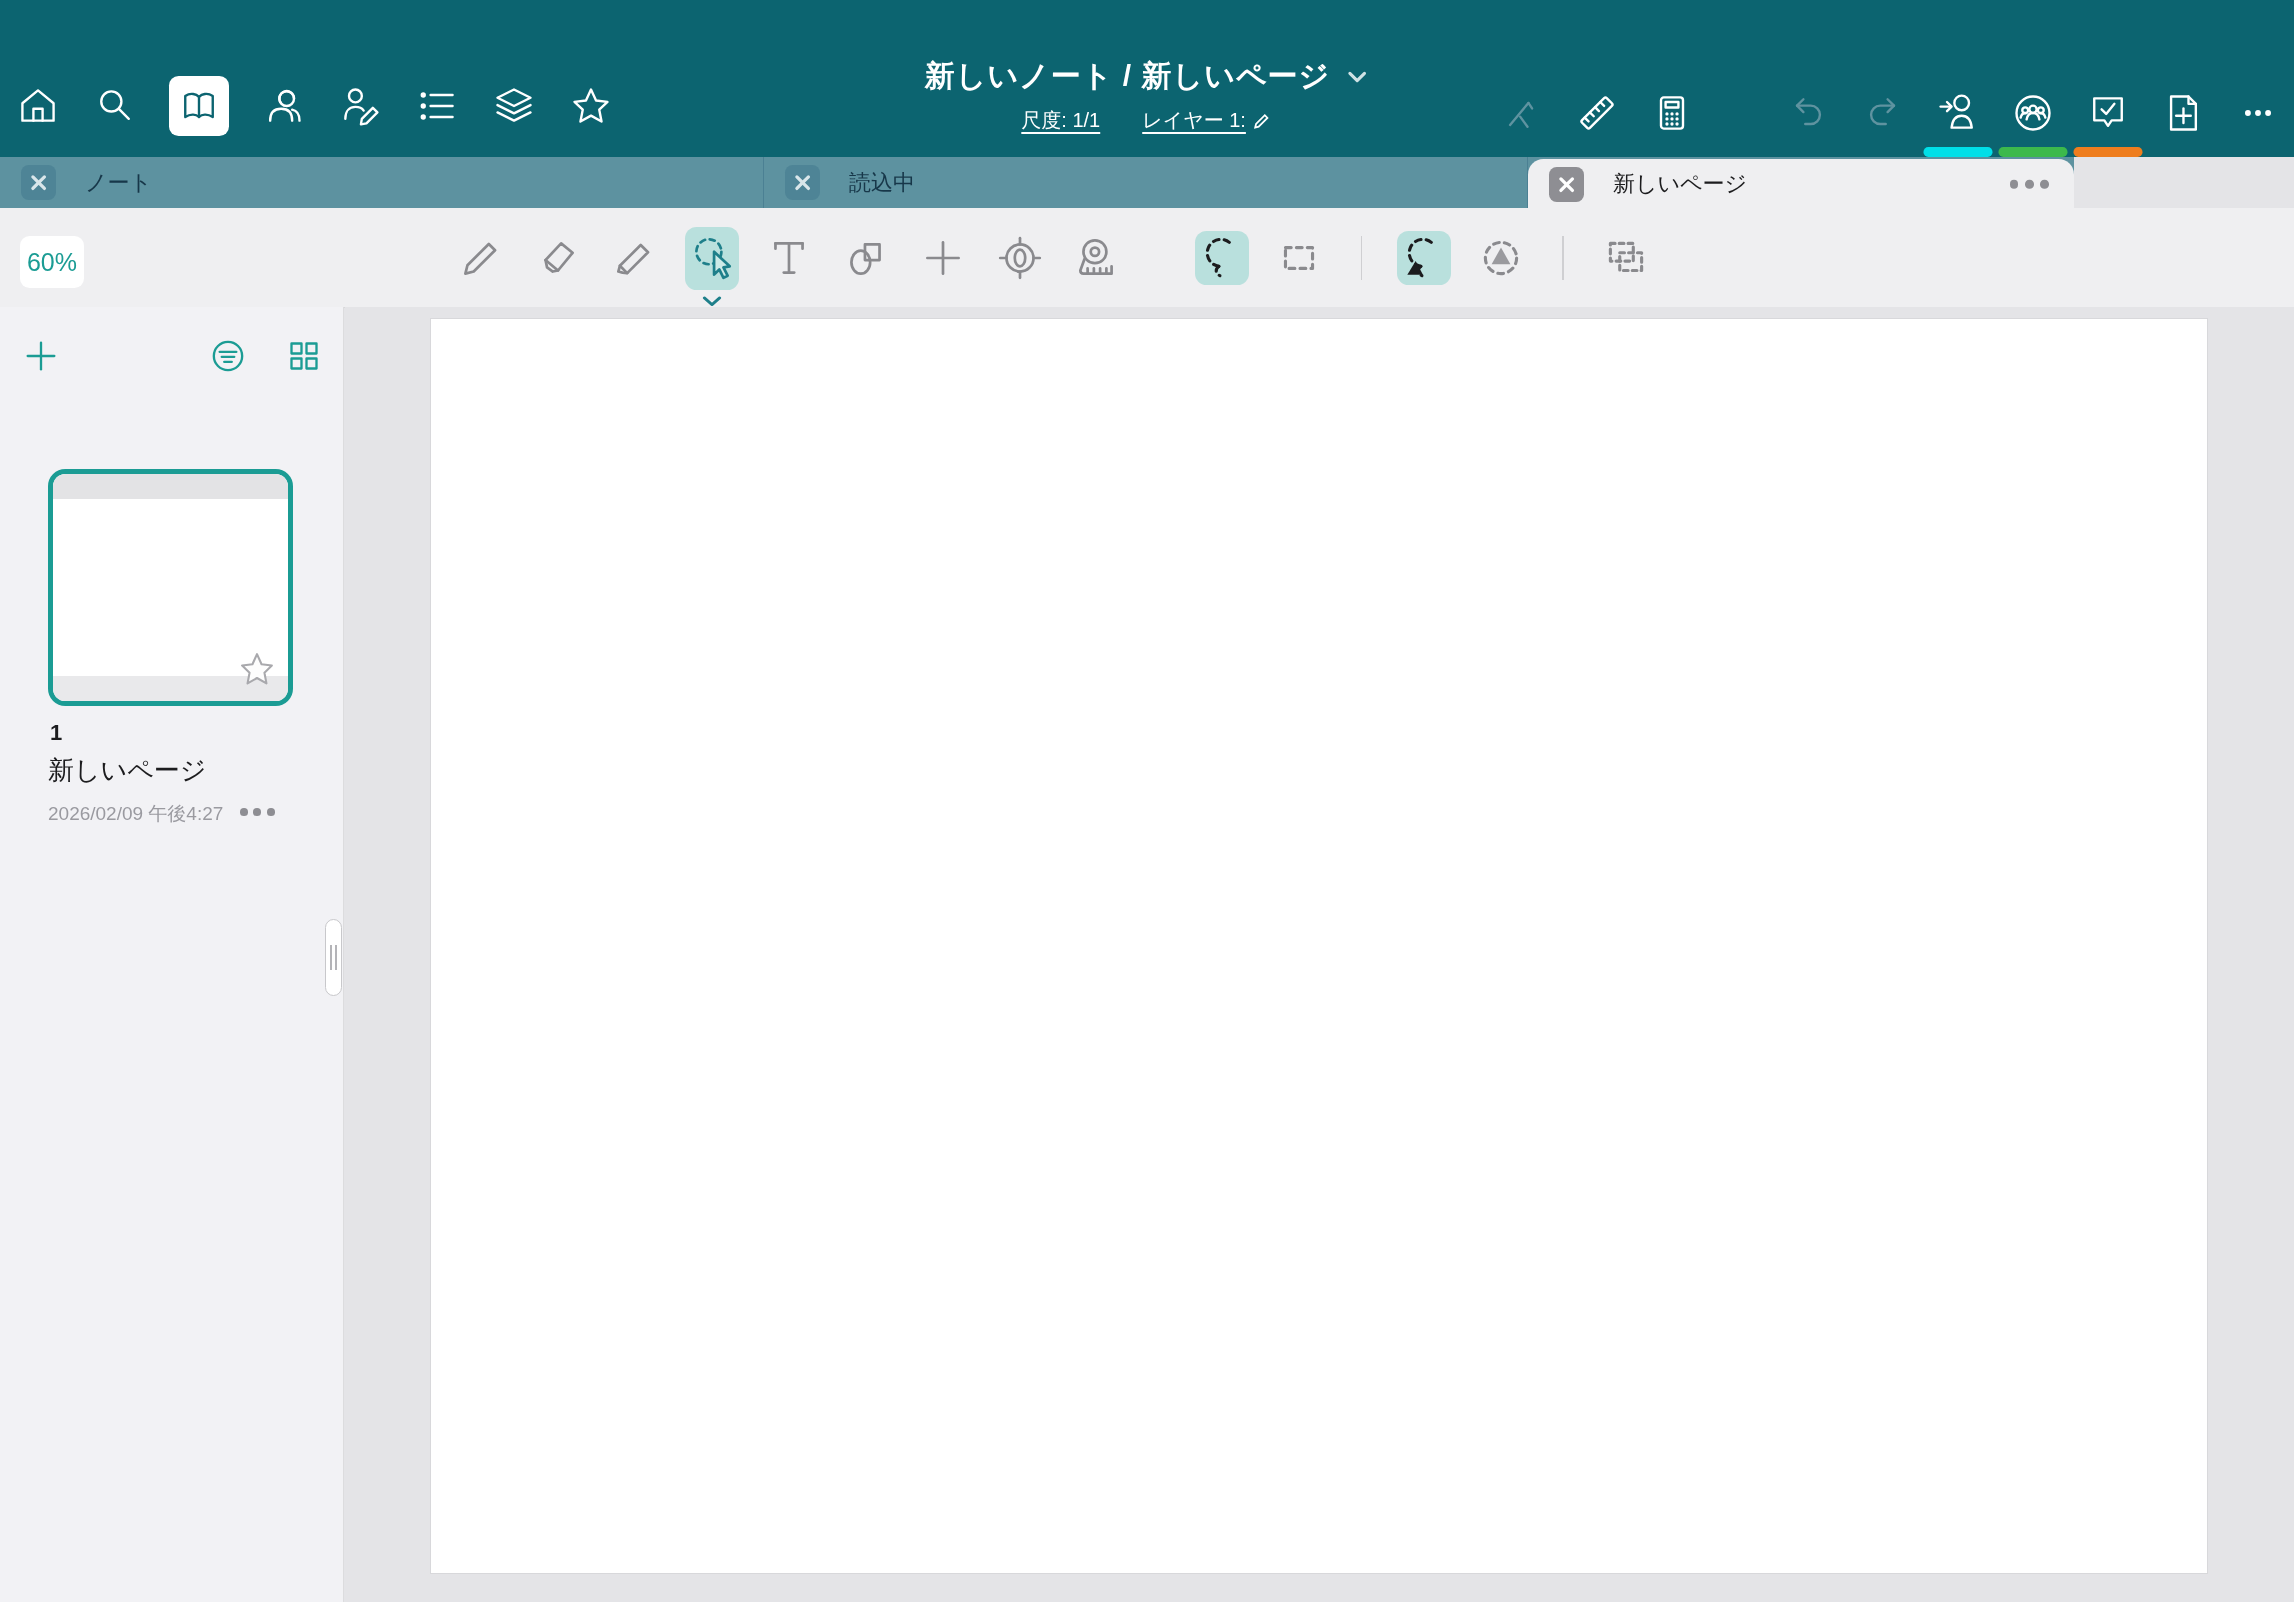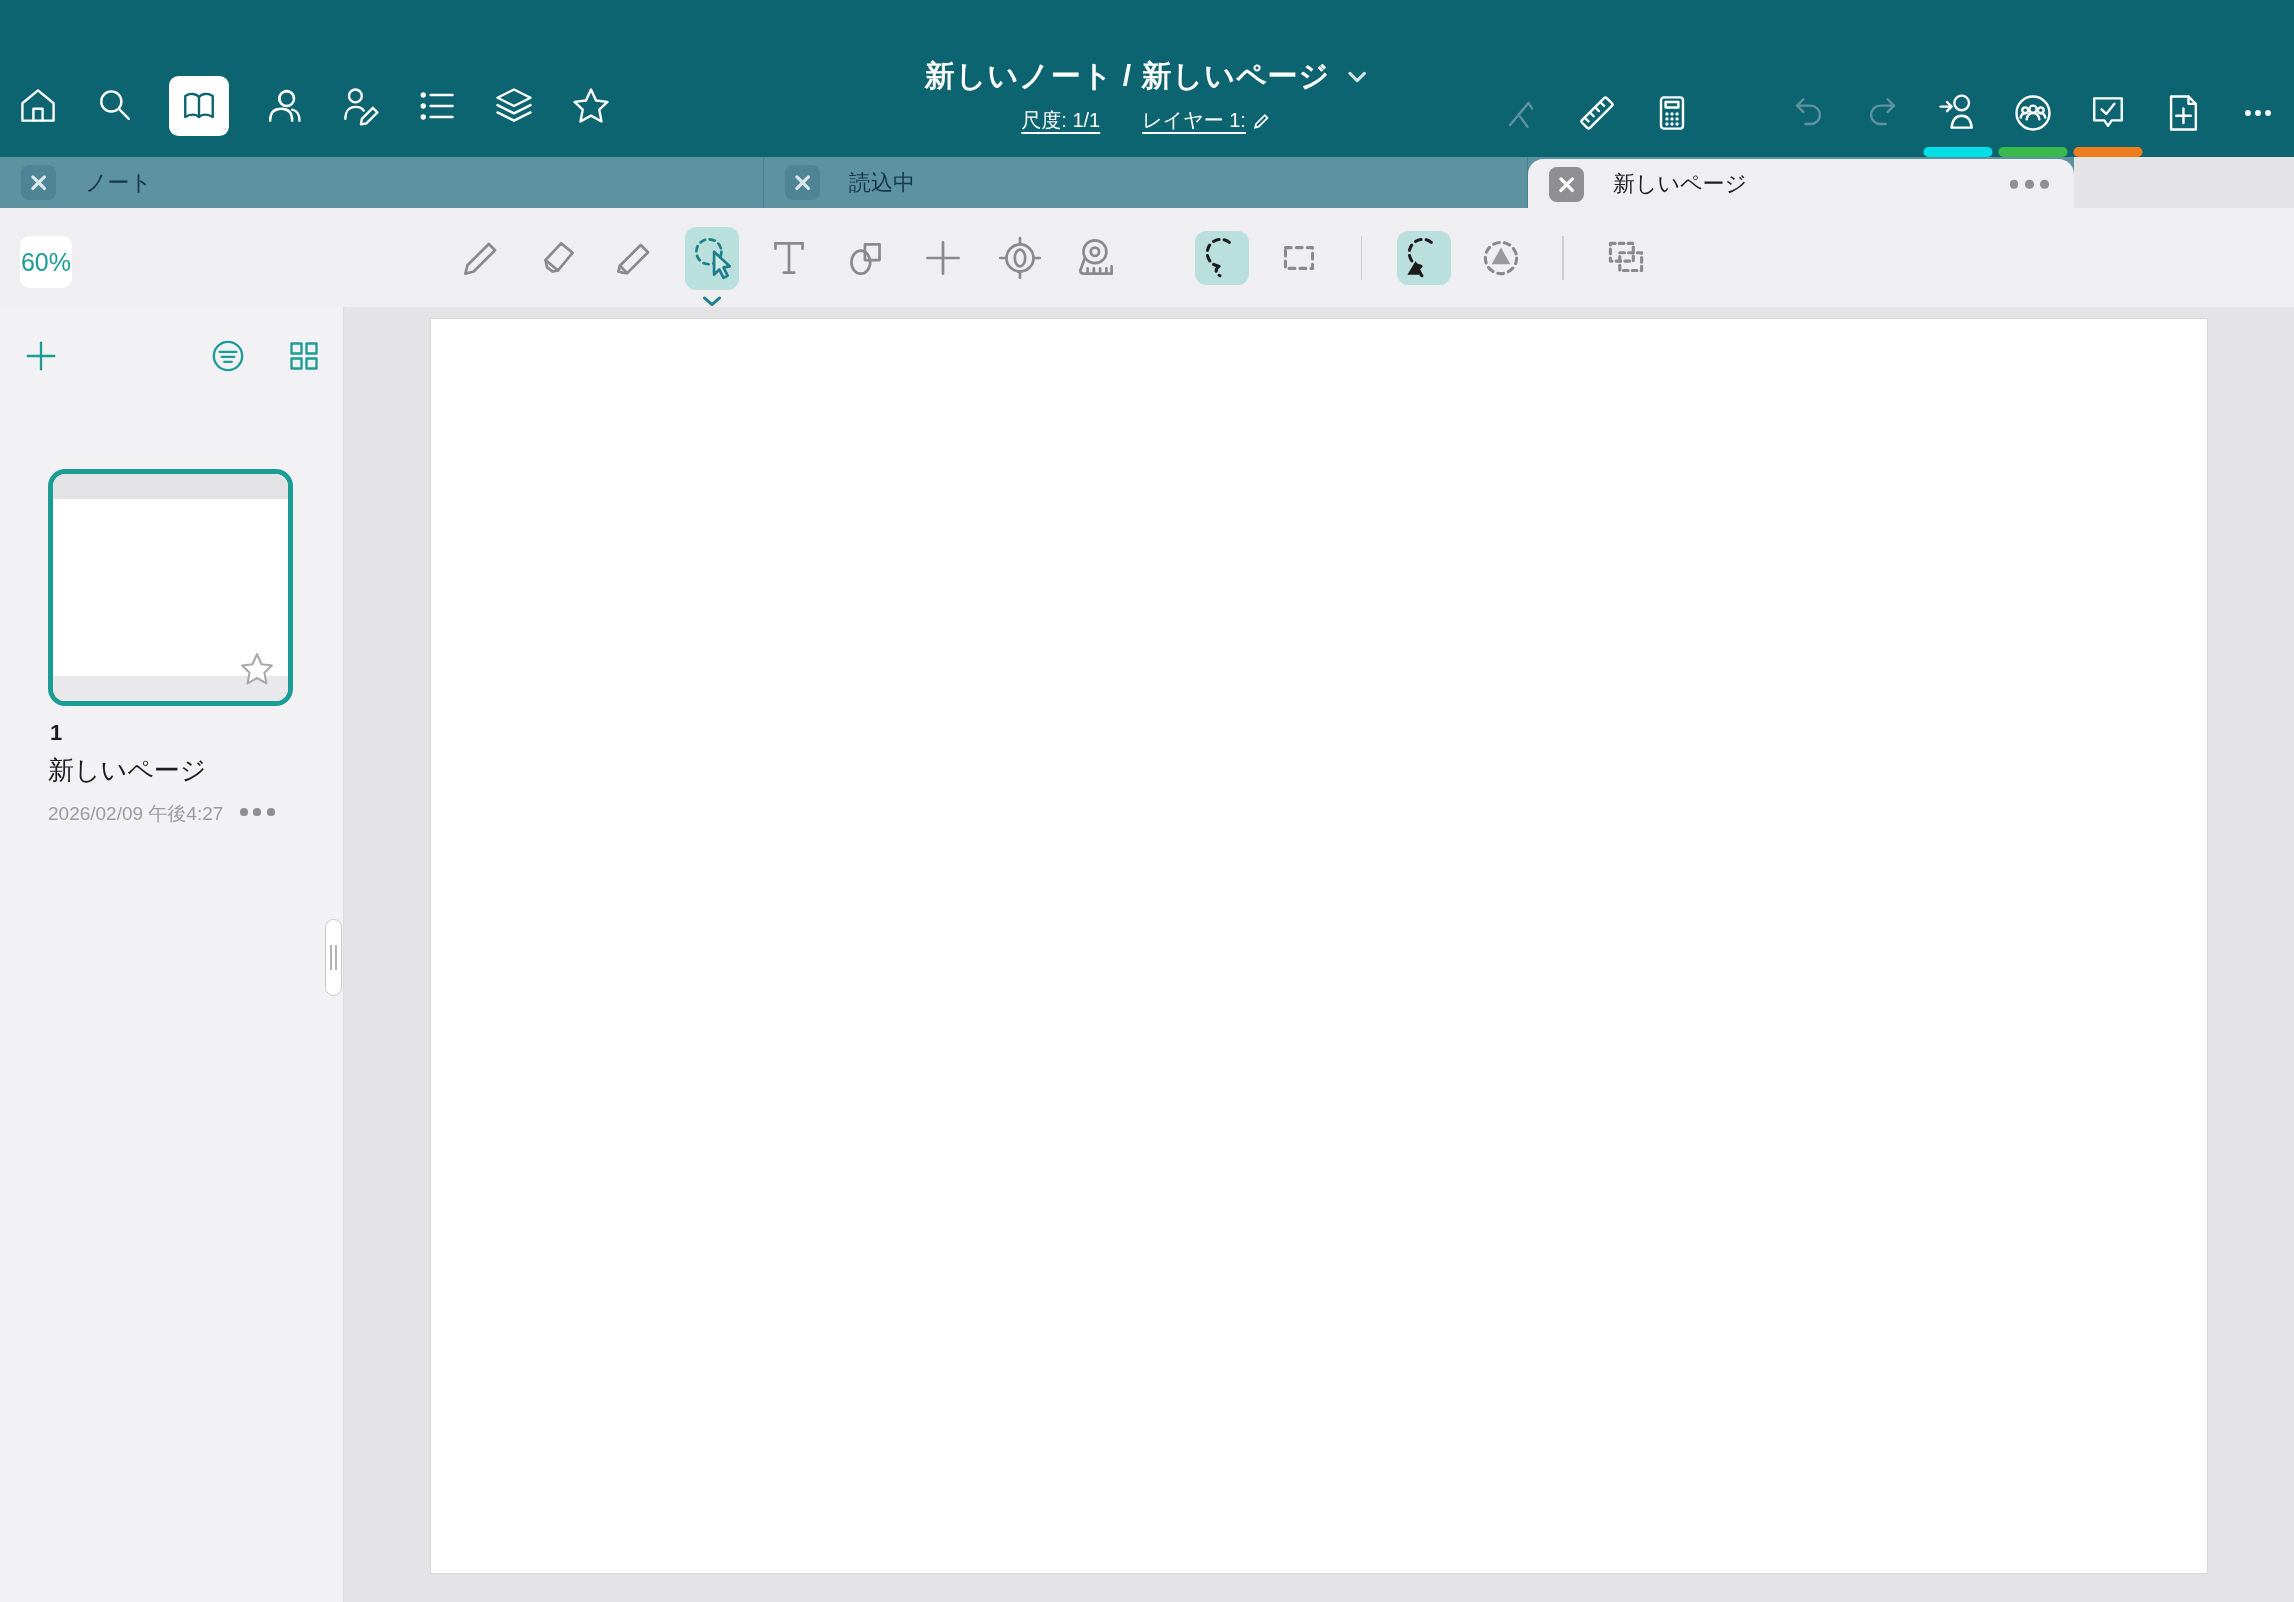--- a/index.html
+++ b/index.html
@@ -34,21 +34,21 @@
   .tab .x svg { width:17.3px; height:17.3px; stroke:#d9e6ea; stroke-width:3.4; stroke-linecap:round; }
   .tab-label { font-size:22px; }
   .tab.active { flex:1; background:#efeff1; border-radius:15.4px 15.4px 0 0; margin-top:1.9px; color:#1c1c1e; }
   .tab.active .x { background:#8e8e93; }
   .tab.active .x svg { stroke:#ffffff; }
   .tab-more { position:absolute; right:25px; top:50%; transform:translateY(-50%); display:flex; gap:6.7px; }
   .tab-more i { width:8.6px; height:8.6px; border-radius:50%; background:#8e8e93; }
 
   
   .toolbar { position:absolute; left:0; top:208px; width:2294px; height:100px; background:#efeff1; border-bottom:1px solid #d8d8da; }
-  .zoom-badge { position:absolute; left:20px; top:28px; width:52px; height:52px; background:#ffffff; border-radius:9.6px; color:#1b9c94; font-size:25px; display:flex; align-items:center; justify-content:center; }
+  .zoom-badge { position:absolute; left:20px; top:28px; width:64px; height:52px; background:#ffffff; border-radius:9.6px; color:#1b9c94; font-size:25px; display:flex; align-items:center; justify-content:center; }
   .tools { position:absolute; left:454px; top:0; height:100px; display:flex; align-items:center; gap:23px; }
   .tool { width:54px; height:54px; display:flex; align-items:center; justify-content:center; position:relative; border-radius:11.5px; }
   .tool svg { width:50px; height:50px; stroke:#8a8a8e; fill:none; stroke-width:2.6; stroke-linecap:round; stroke-linejoin:round; }
   .tool.sel { background:#b9e0dd; height:63px; }
   .tool.sel svg { stroke:#1e7f8a; }
   .tool.sel .chev { position:absolute; left:50%; transform:translateX(-50%); bottom:-15.4px; width:21px; height:11.5px; }
   .tool.sel .chev svg { width:21px; height:11.5px; stroke:#1e7f8a; stroke-width:3; }
   .tdiv { width:1.9px; height:44px; background:#cfcfd2; margin:0 11.5px; }
   .tspace { width:25px; }
 

